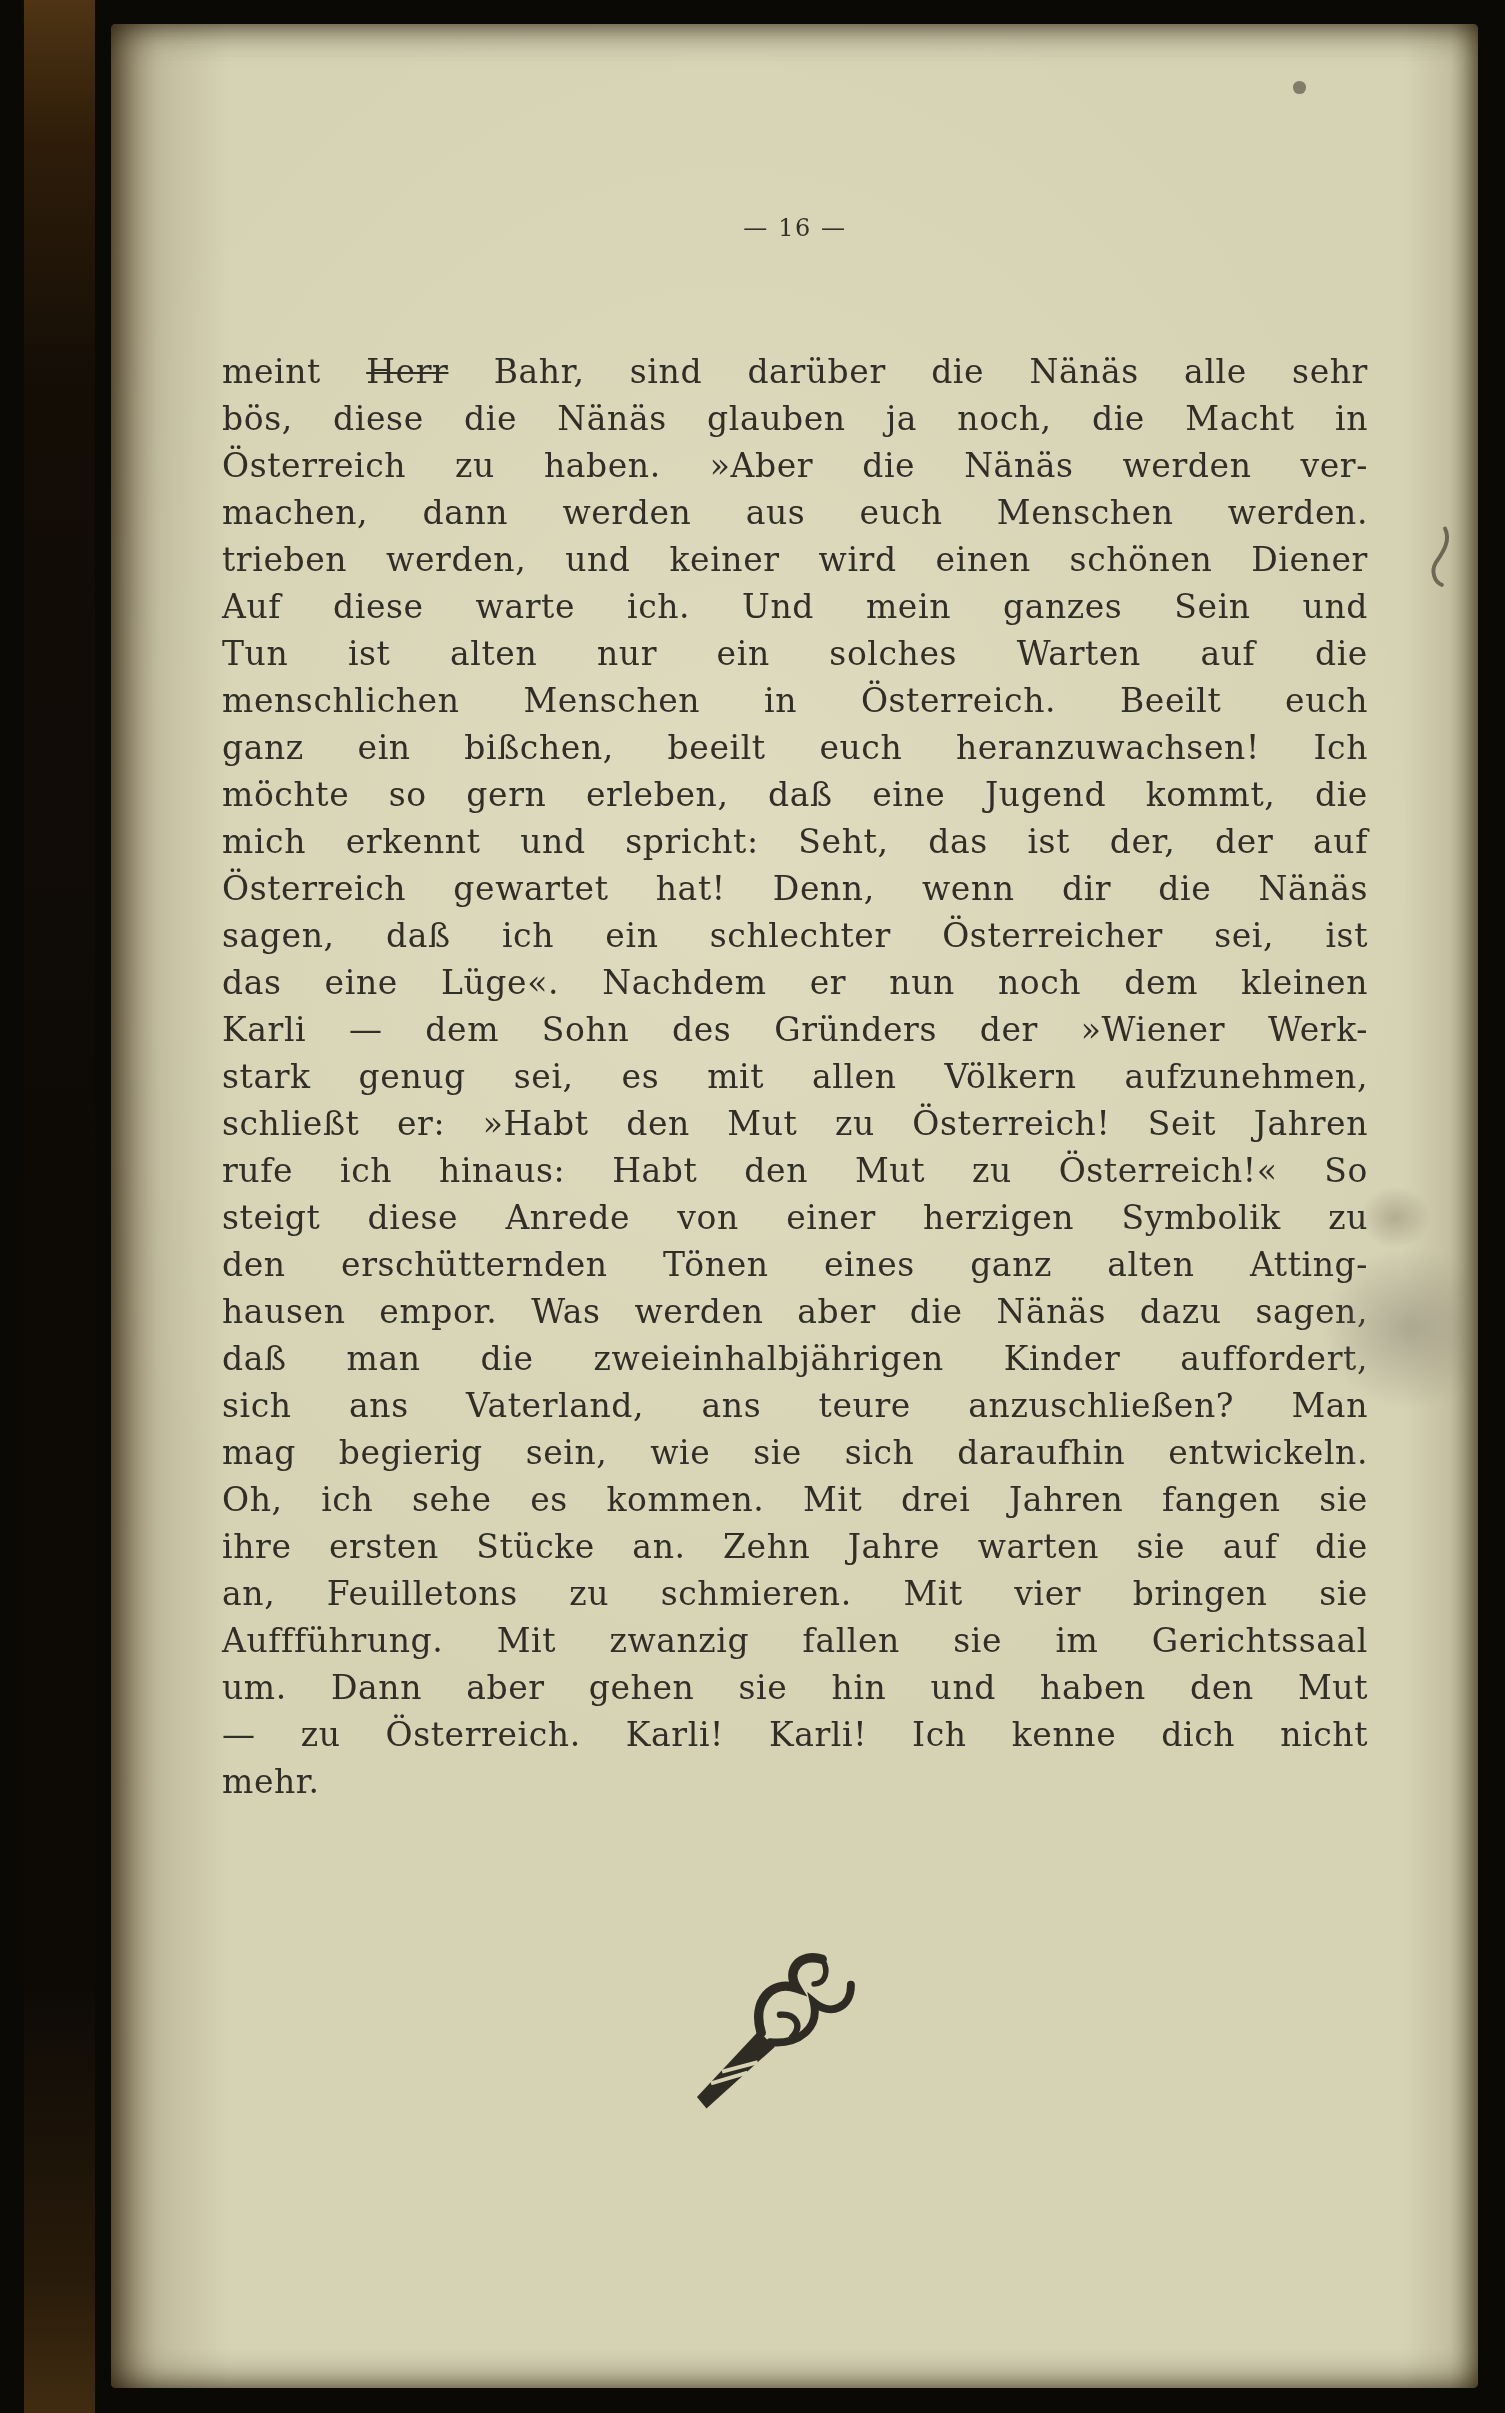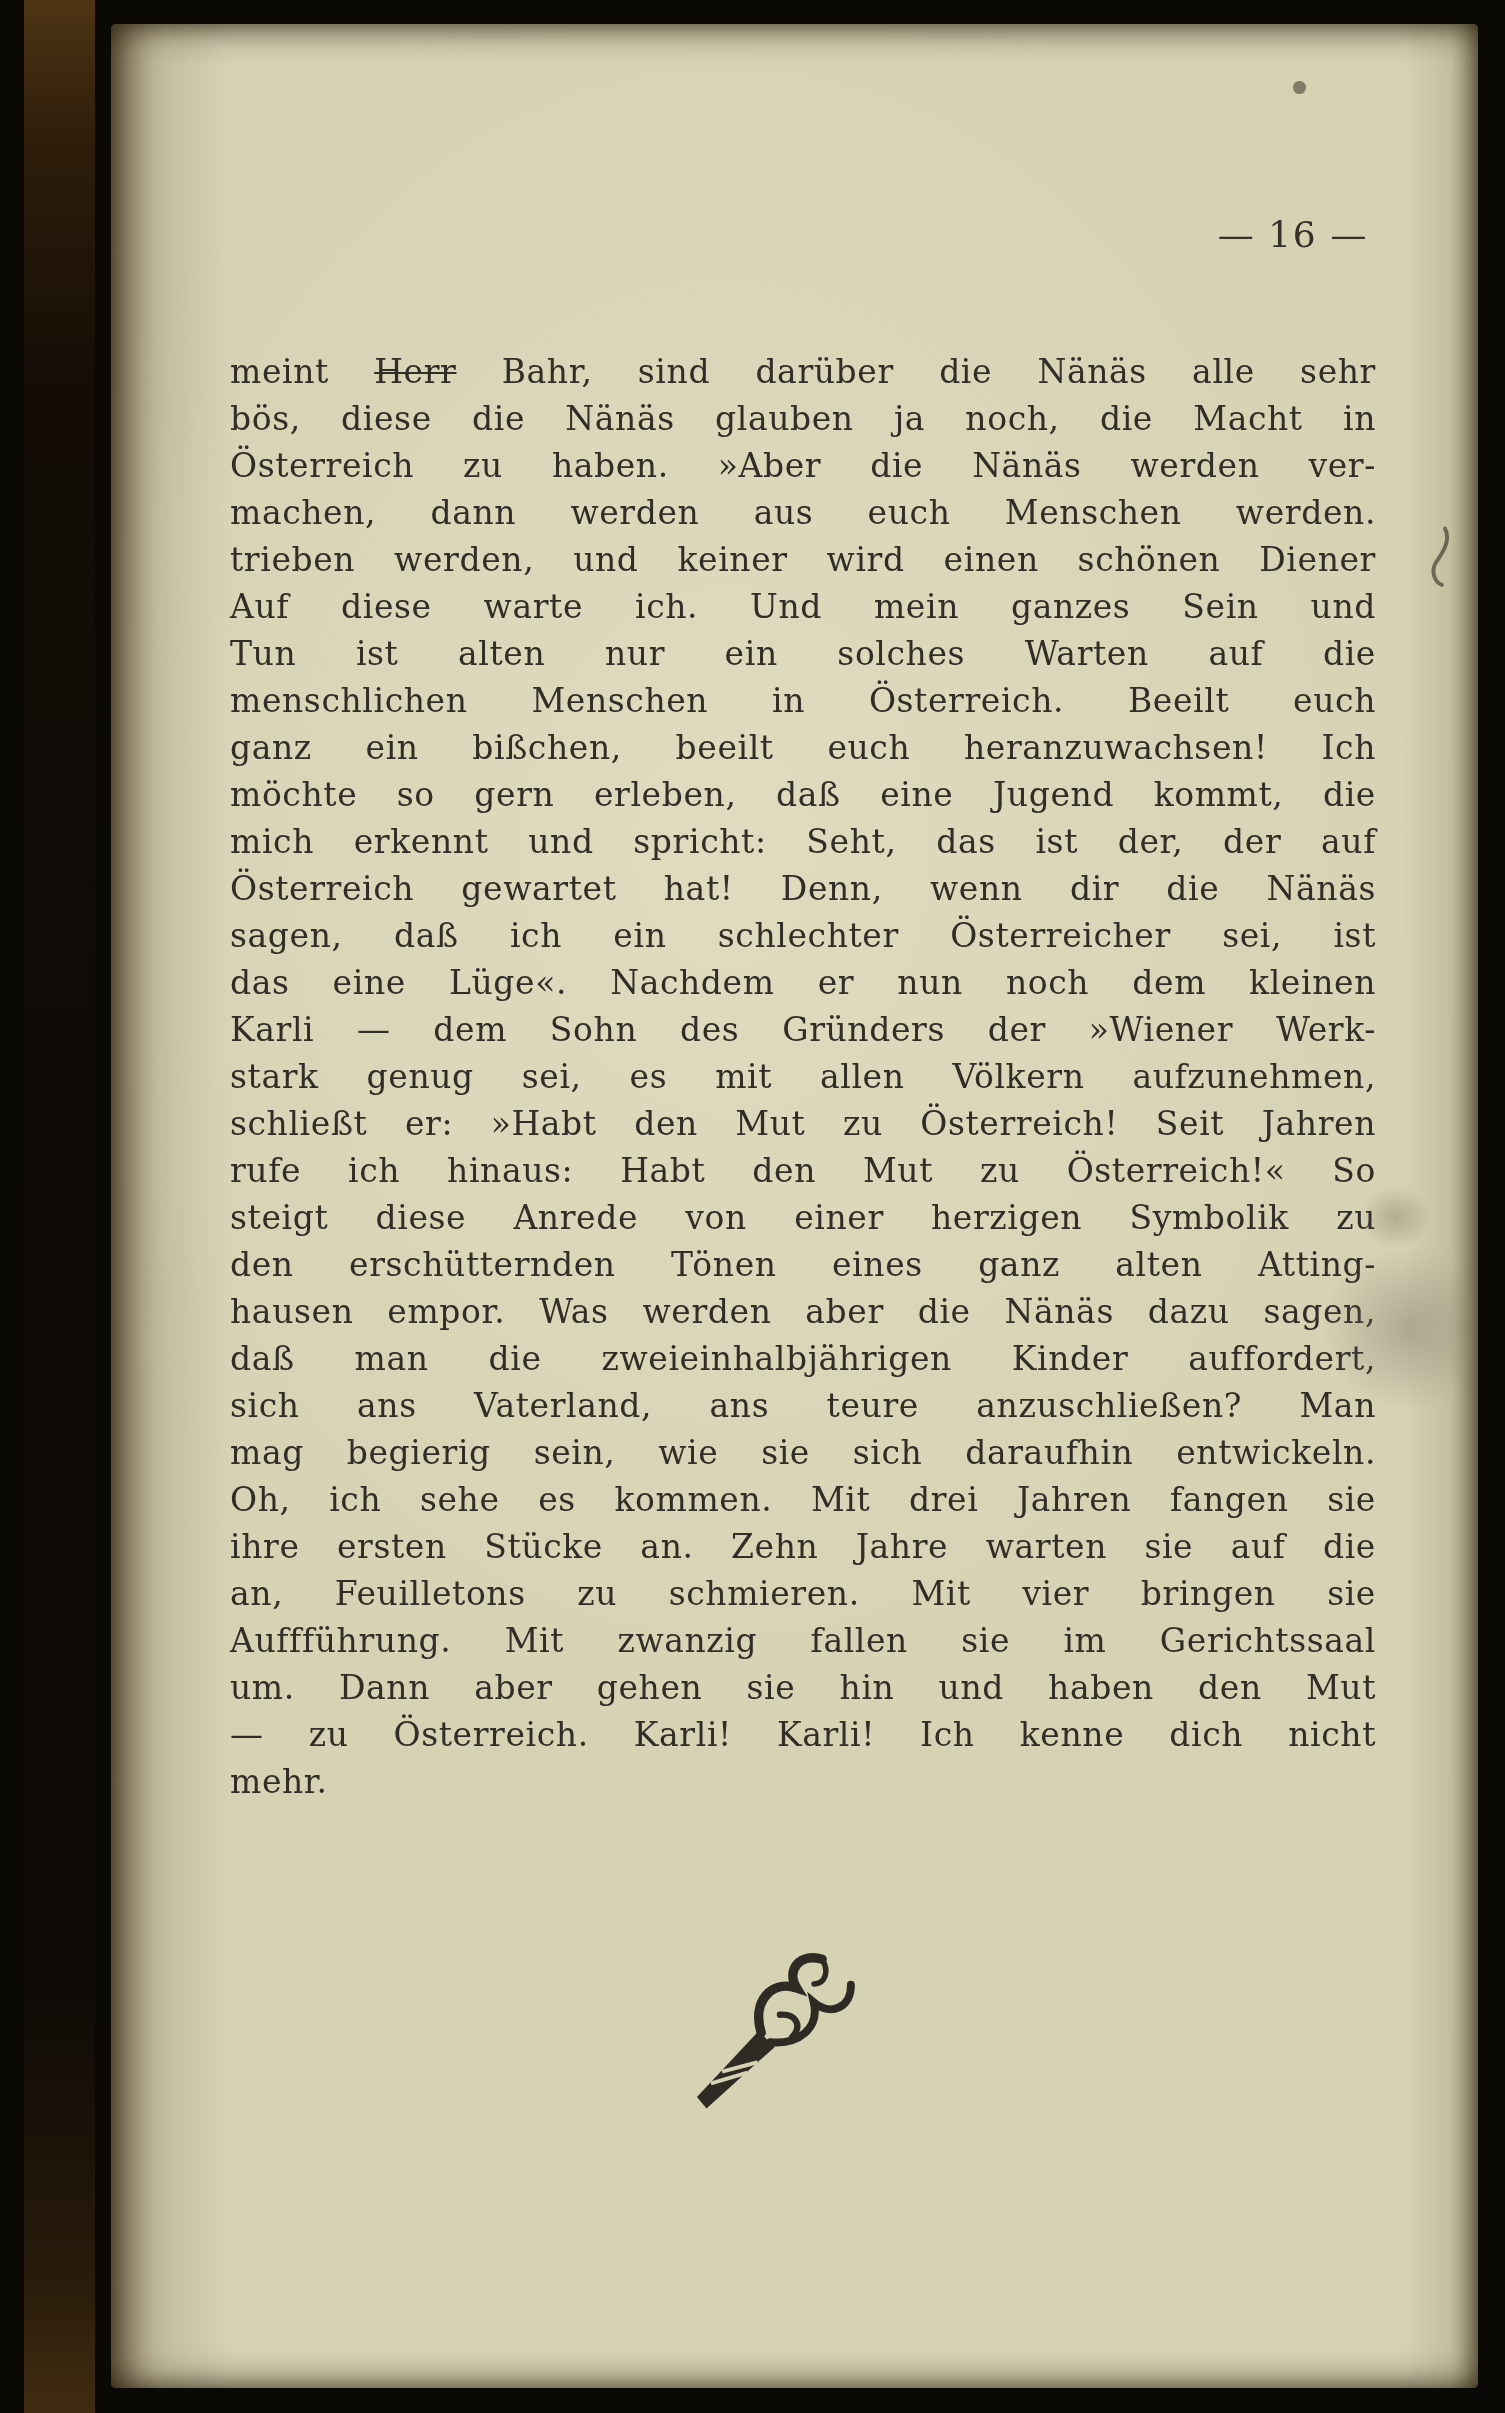--- a/index.html
+++ b/index.html
@@ -37,35 +37,34 @@
       inset -11px 0 24px -9.5px rgba(40,32,12,0.55),
       inset 0 17.4px 36px -17.4px rgba(40,30,10,0.65),
       inset 0 -17.4px 36px -17.4px rgba(40,30,10,0.55);
     border-radius: 4.7px;
   }
 
   .page-number {
     position: absolute;
     left: 111px; top: 190px;
     width: 1146px;
-    text-align: right;
-    font-size: 36px;
+    text-align: center;
+    font-size: 24px;
     color: #343129;
     letter-spacing: 1.6px;
   }
 
   .text-block {
     position: absolute;
     left: 111px; top: 324px;
     width: 1146px;
     font-size: 33px;
     line-height: 47px;
     color: #302e27;
     letter-spacing: 0.6px;
-    margin-left: 8px;
   }
 
   .line {
     text-align: justify;
     text-align-last: justify;
     white-space: nowrap;
   }
   .line.last {
     text-align-last: left;
     white-space: normal;

